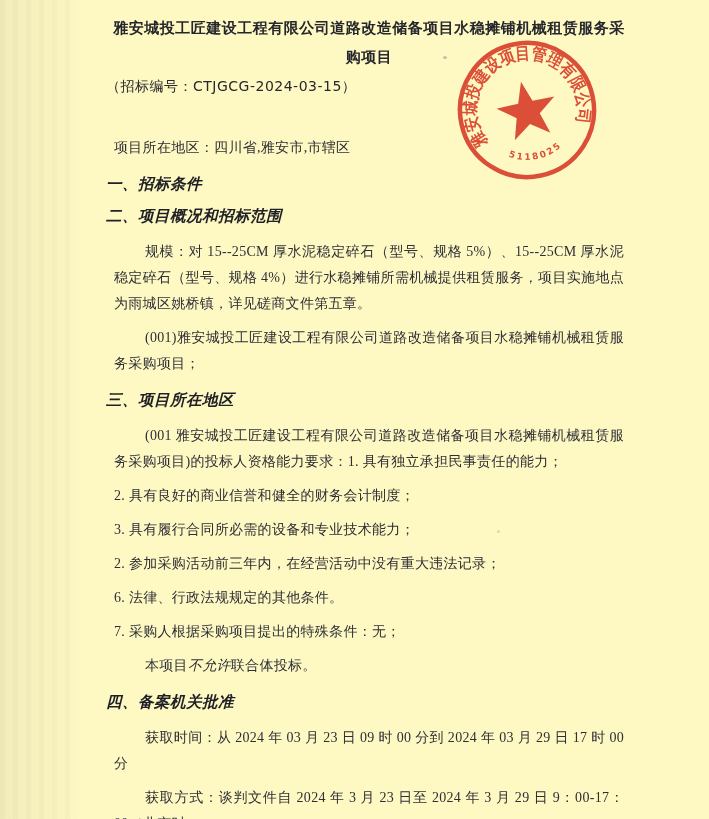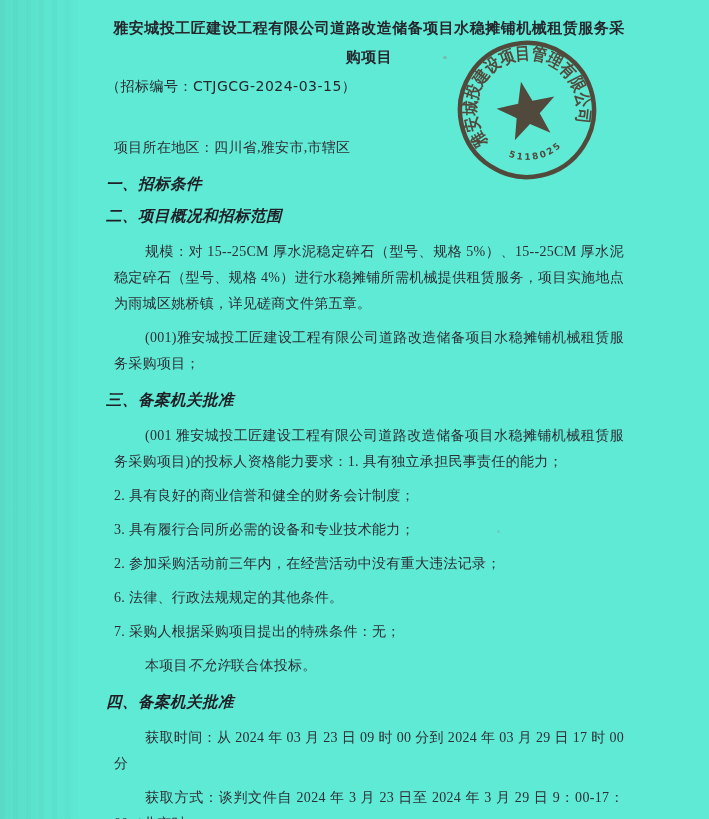--- a/index.html
+++ b/index.html
@@ -1,19 +1,19 @@
 <!DOCTYPE html>
 <html><head>
 <meta charset="utf-8">
 <style>
   html,body{margin:0;padding:0;}
   body{width:709px;height:819px;overflow:hidden;}
   .page{
     position:relative;width:709px;height:819px;
-    background:#5eead4;
+    background:#fef9c3;
     font-family:"Liberation Serif","DejaVu Serif",serif;
     color:#2e2e36;overflow:hidden;
   }
   
   .scan-edge{
     position:absolute;left:0;top:0;width:78px;height:819px;
     background:
       repeating-linear-gradient(90deg, rgba(0,0,0,0.028) 0 5px, rgba(0,0,0,0.008) 5px 13px),
       linear-gradient(90deg, rgba(0,0,0,0.045), rgba(0,0,0,0.0));
     pointer-events:none;
@@ -64,21 +64,21 @@
     <div class="gap"></div>
 
     <p class="body">项目所在地区：四川省,雅安市,市辖区</p>
 
     <h2 class="sec">一、招标条件</h2>
 
     <h2 class="sec">二、项目概况和招标范围</h2>
     <p class="body indent">规模：对 15--25CM 厚水泥稳定碎石（型号、规格 5%）、15--25CM 厚水泥稳定碎石（型号、规格 4%）进行水稳摊铺所需机械提供租赁服务，项目实施地点为雨城区姚桥镇，详见磋商文件第五章。</p>
     <p class="body indent">(001)雅安城投工匠建设工程有限公司道路改造储备项目水稳摊铺机械租赁服务采购项目；</p>
 
-    <h2 class="sec">三、备案机关批准</h2>
+    <h2 class="sec">三、项目所在地区</h2>
     <p class="body indent">(001 雅安城投工匠建设工程有限公司道路改造储备项目水稳摊铺机械租赁服务采购项目)的投标人资格能力要求：1. 具有独立承担民事责任的能力；</p>
     <p class="body">2. 具有良好的商业信誉和健全的财务会计制度；</p>
     <p class="body">3. 具有履行合同所必需的设备和专业技术能力；</p>
     <p class="body">2. 参加采购活动前三年内，在经营活动中没有重大违法记录；</p>
     <p class="body">6. 法律、行政法规规定的其他条件。</p>
     <p class="body">7. 采购人根据采购项目提出的特殊条件：无；</p>
     <p class="body indent joint"><span>本项目</span><i>不允许</i><span>联合体投标。</span></p>
 
     <h2 class="sec">四、备案机关批准</h2>
     <p class="body indent">获取时间：从 2024 年 03 月 23 日  09 时 00 分到 2024 年 03 月 29 日  17 时 00 分</p>

